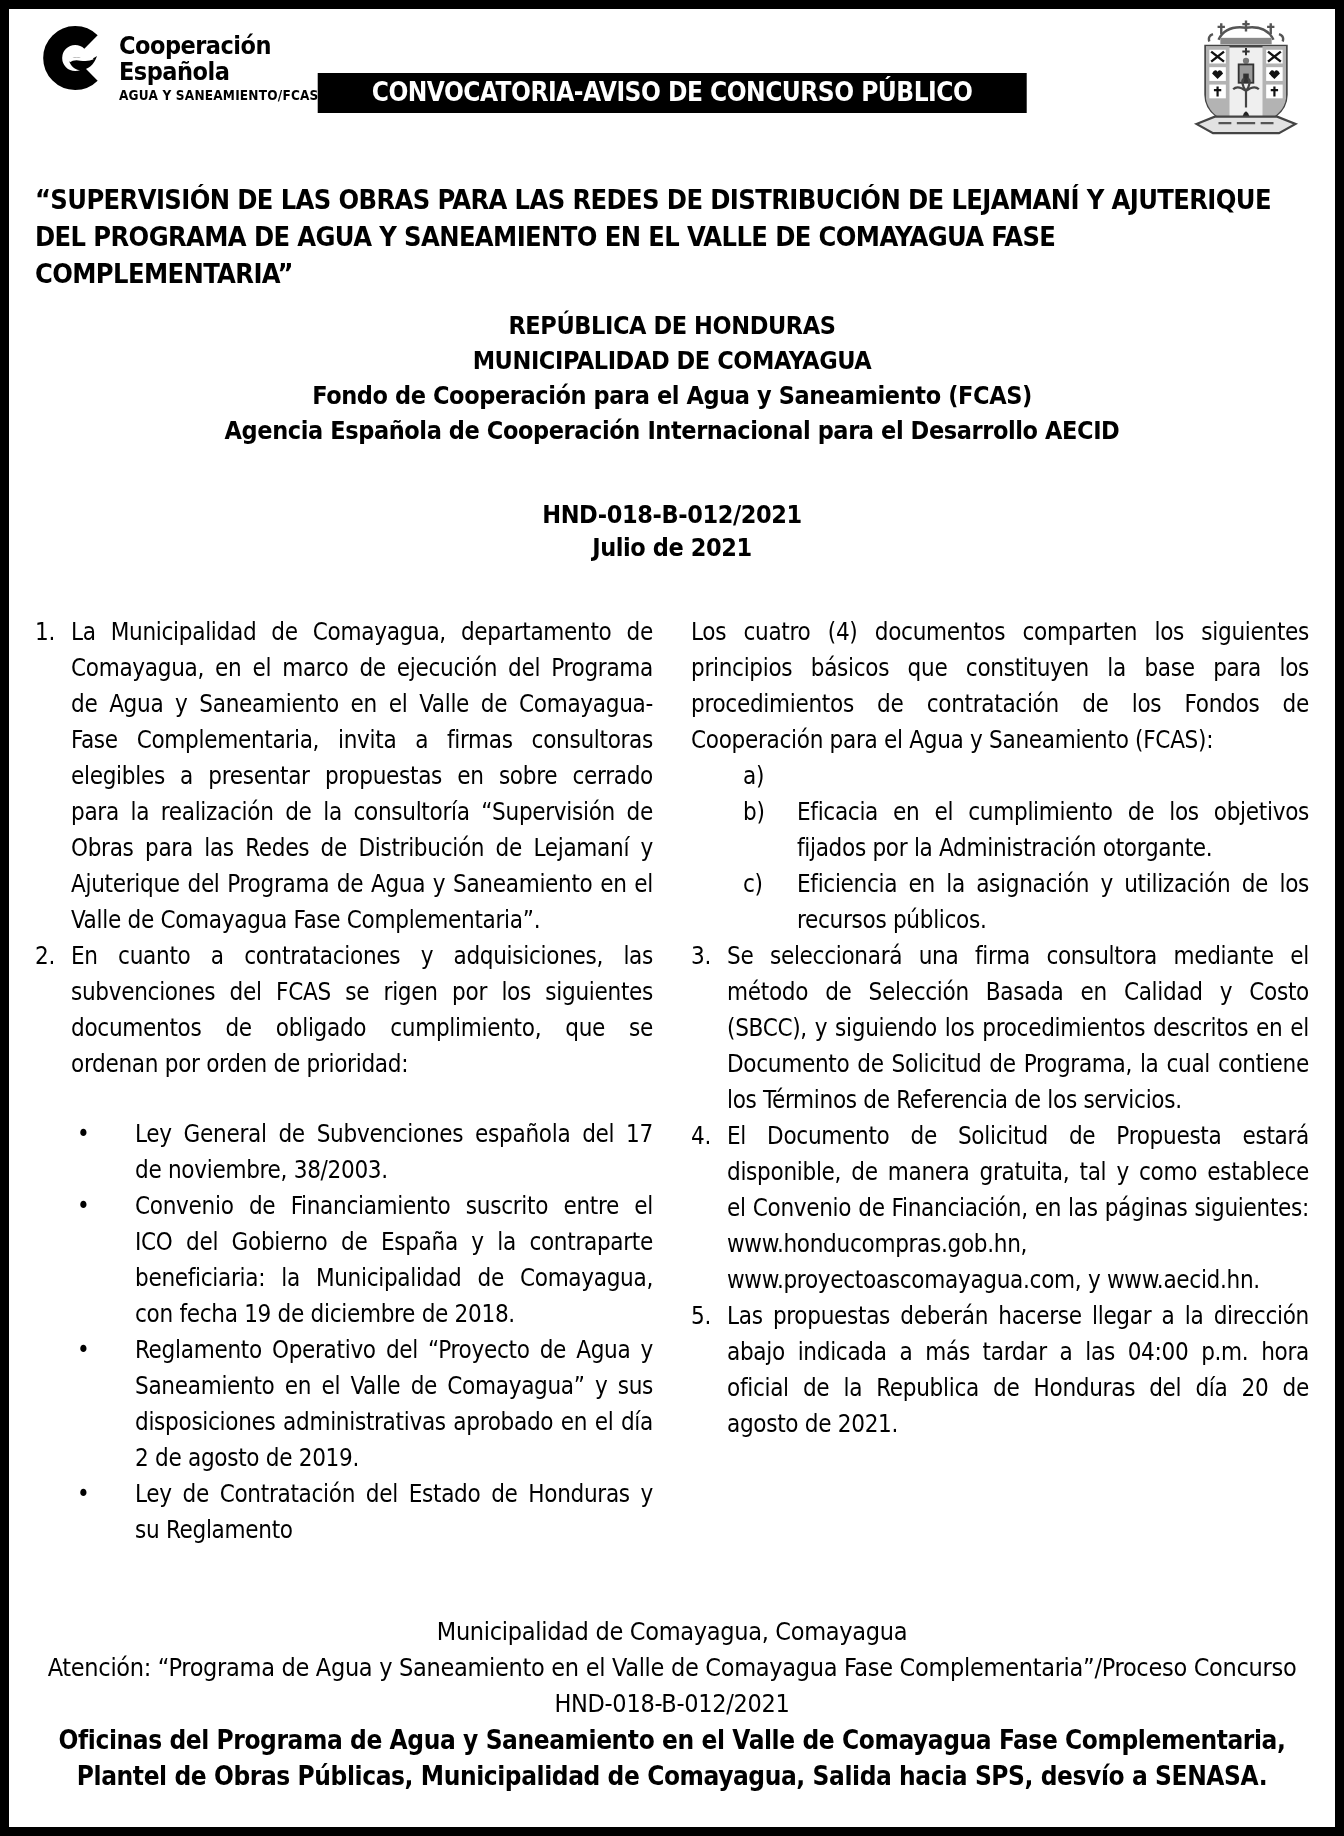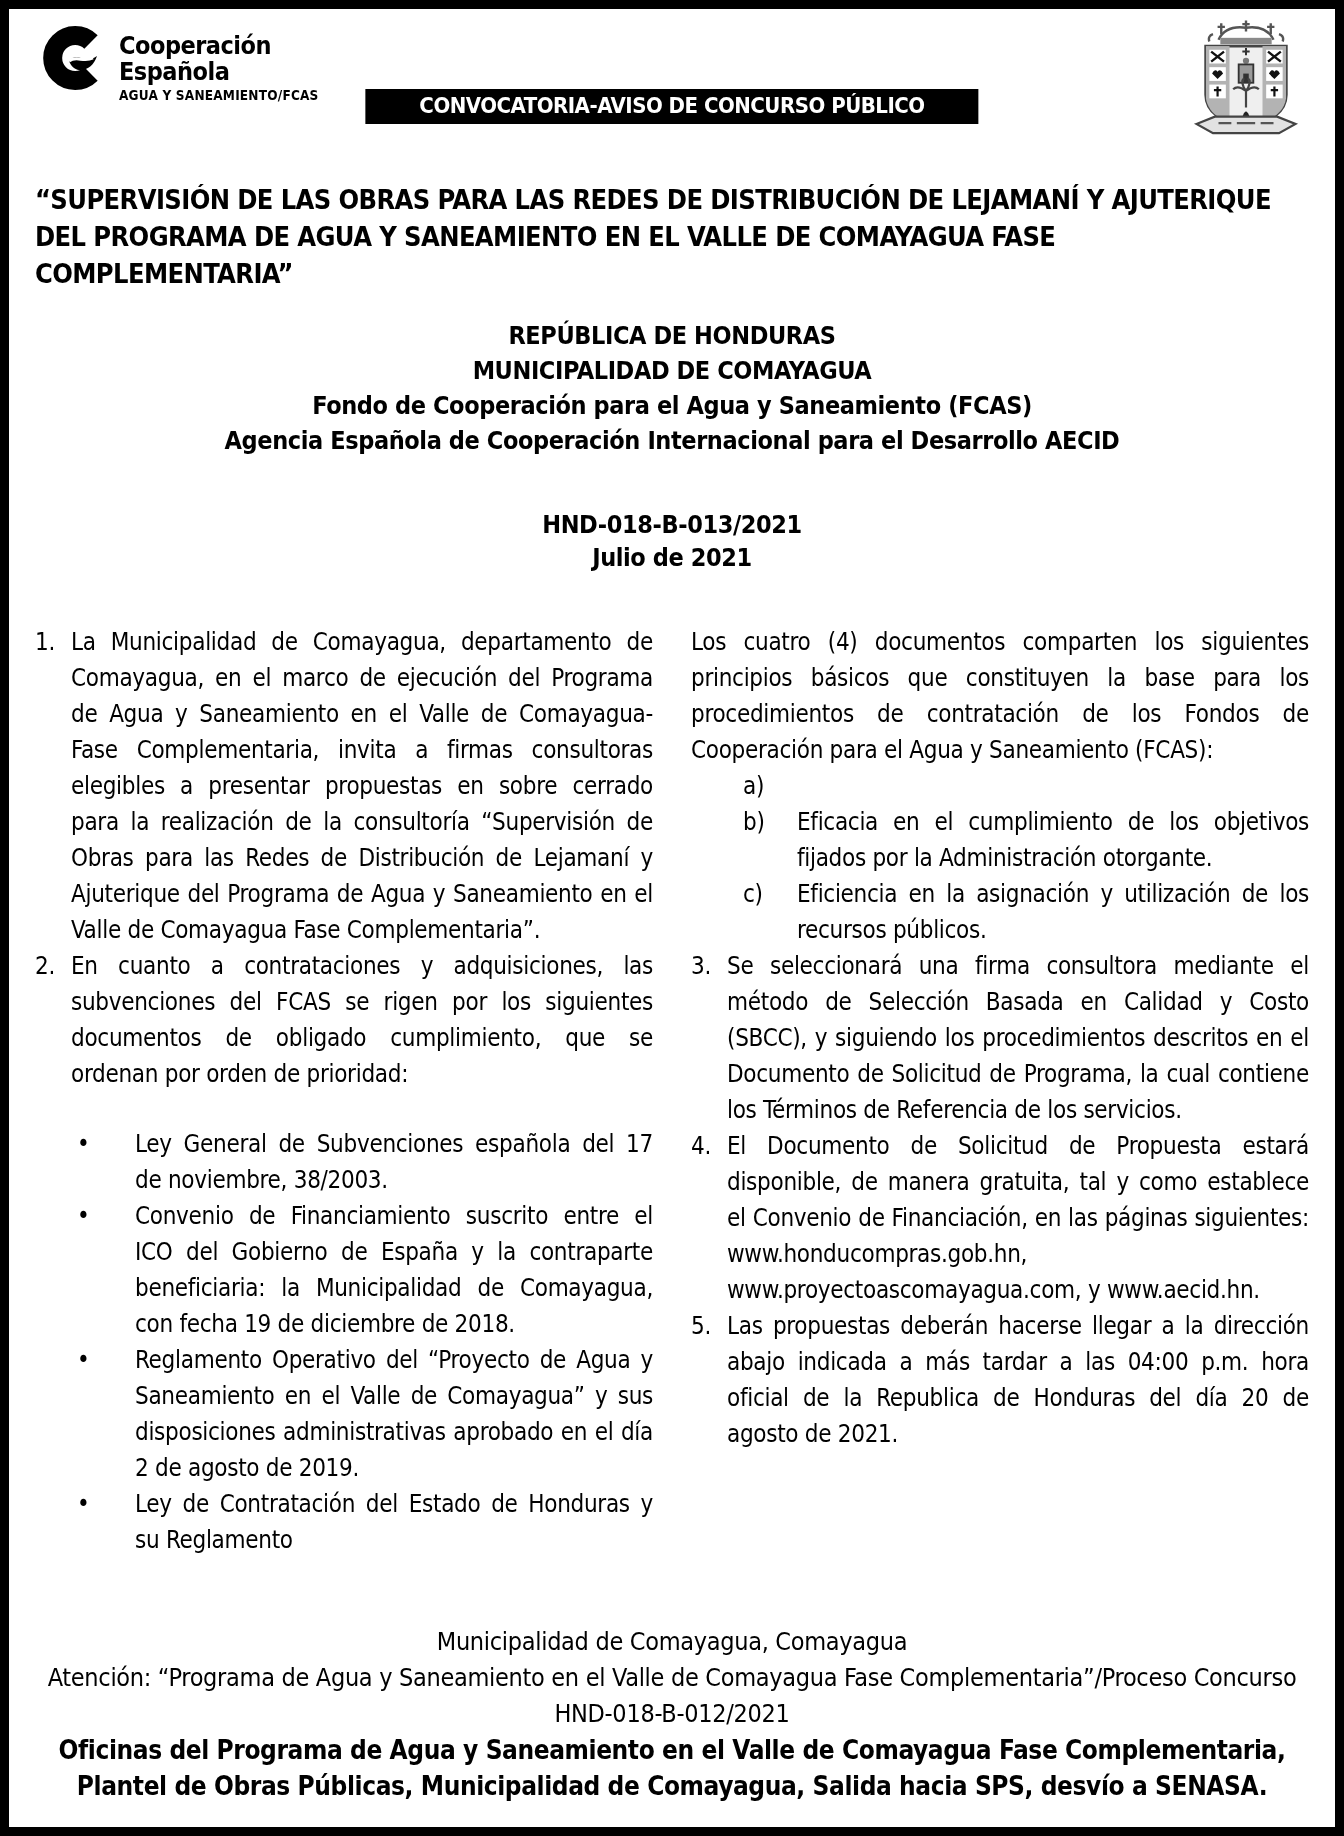--- a/index.html
+++ b/index.html
@@ -16,32 +16,32 @@
     letter-spacing:-0.3px;
   }
   
   .header{position:relative;height:162px;}
   .logo{position:absolute;left:6px;top:6px;display:flex;align-items:flex-start;gap:14px;}
   .logo-c{width:64px;height:66px;flex:0 0 auto;}
   .logo-text{padding-top:8px;line-height:1.02;}
   .logo-name{font-weight:bold;font-size:25px;letter-spacing:-0.5px;}
   .logo-sub{font-weight:bold;font-size:13.5px;margin-top:5px;letter-spacing:0.2px;}
   .banner{
-    position:absolute;left:50%;top:70px;transform:translateX(-50%);
+    position:absolute;left:50%;top:54px;transform:translateX(-50%);
     background:#000;color:#fff;
-    font-weight:bold;font-size:22px;letter-spacing:-0.5px;
+    font-weight:bold;font-size:26px;letter-spacing:-0.5px;
     padding:4px 54px 6px;white-space:nowrap;text-align:right;
   }
   .coat{position:absolute;right:8px;top:0;width:110px;height:122px;}
   
   .title{
     text-align:left;font-weight:bold;font-size:27px;line-height:37px;
     letter-spacing:-0.6px;margin:0 auto;max-width:1280px;
   }
-  .org-block{margin-top:26px;text-align:center;font-weight:bold;font-size:25px;line-height:35px;letter-spacing:-0.4px;}
+  .org-block{margin-top:16px;text-align:center;font-weight:bold;font-size:25px;line-height:35px;letter-spacing:-0.4px;}
   .req-block{margin-top:50px;text-align:center;font-weight:bold;font-size:25px;line-height:33px;letter-spacing:-0.4px;}
   
   .cols{display:flex;gap:38px;margin-top:50px;font-size:24px;line-height:36px;text-align:justify;}
   .col{flex:1 1 0;min-width:0;}
   p{margin:0;}
   .n-item{display:flex;}
   .n-item .mk{flex:0 0 36px;}
   .n-item .tx{flex:1 1 auto;min-width:0;}
   .bullets{margin-top:34px;}
   .b-item{display:flex;padding-left:42px;}
@@ -127,21 +127,21 @@
   <h1 class="title">“SUPERVISIÓN DE LAS OBRAS PARA LAS REDES DE DISTRIBUCIÓN DE LEJAMANÍ Y AJUTERIQUE DEL PROGRAMA DE AGUA Y SANEAMIENTO EN EL VALLE DE COMAYAGUA FASE COMPLEMENTARIA”</h1>
 
   <div class="org-block">
     <div>REPÚBLICA DE HONDURAS</div>
     <div>MUNICIPALIDAD DE COMAYAGUA</div>
     <div>Fondo de Cooperación para el Agua y Saneamiento (FCAS)</div>
     <div>Agencia Española de Cooperación Internacional para el Desarrollo AECID</div>
   </div>
 
   <div class="req-block">
-    <div>HND-018-B-013/2021</div>
+    <div>HND-018-B-012/2021</div>
     <div>Julio de 2021</div>
   </div>
 
   <div class="cols">
 
     <section class="col">
       <div class="n-item">
         <span class="mk">1.</span>
         <p class="tx">La Municipalidad de Comayagua, departamento de Comayagua, en el marco de ejecución del Programa de Agua y Saneamiento en el Valle de Comayagua-Fase Complementaria, invita a firmas consultoras elegibles a presentar propuestas en sobre cerrado para la realización de la consultoría “Supervisión de Obras para las Redes de Distribución de Lejamaní y Ajuterique del Programa de Agua y Saneamiento en el Valle de Comayagua Fase Complementaria”.</p>
       </div>

